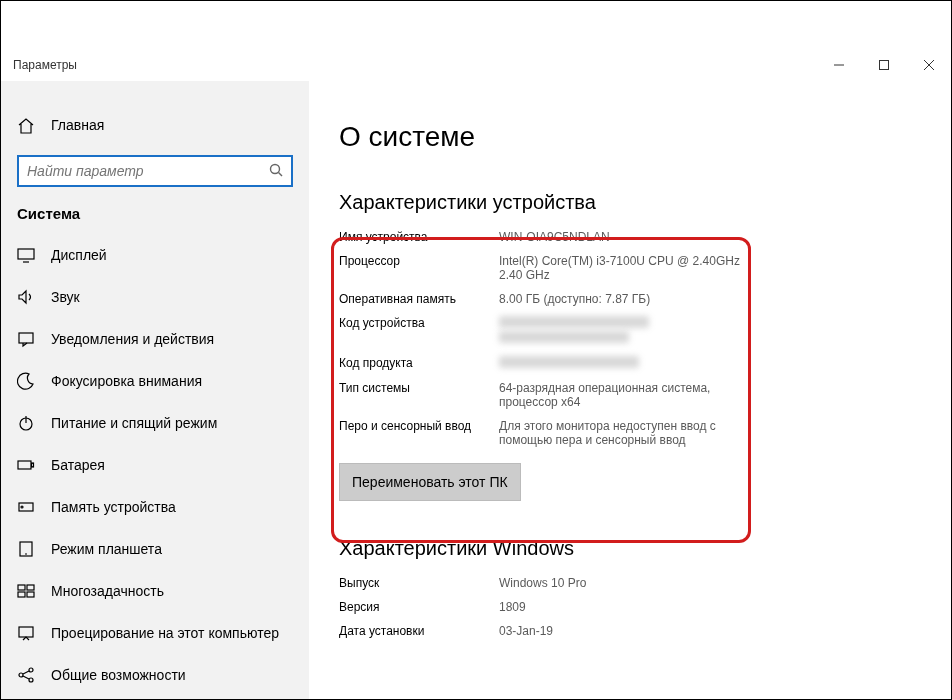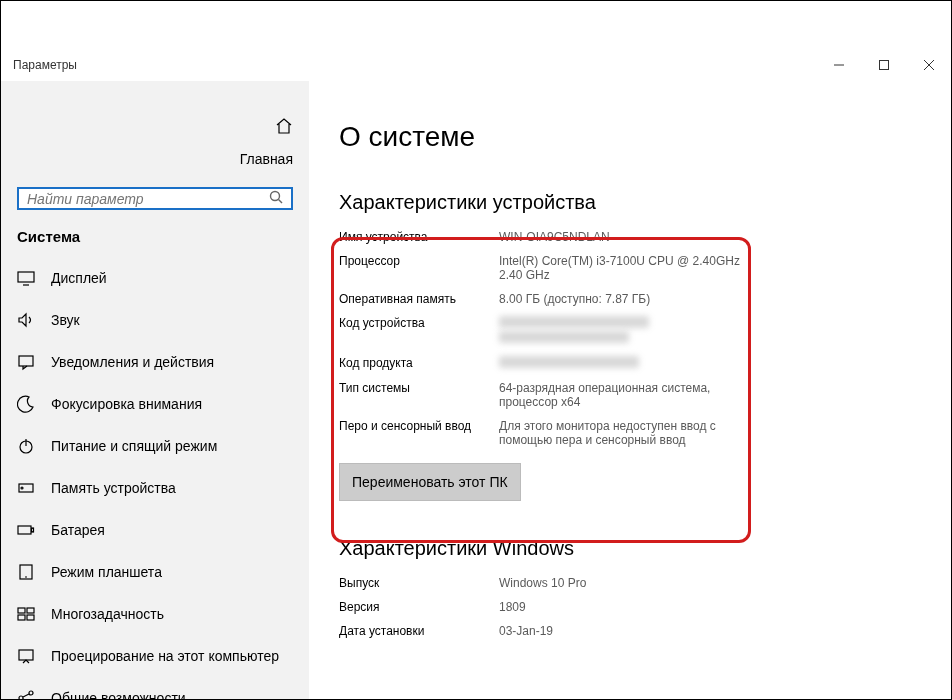--- a/index.html
+++ b/index.html
@@ -38,30 +38,29 @@
     height: calc(700px - 32px - 2px);
   }
   .sidebar {
     width: 308px;
     background: #f2f2f2;
     padding-top: 24px;
     overflow-y: auto;
   }
   .nav-home {
     display: flex;
-    align-items: flex-end;
+    align-items: flex-start;
     gap: 16px;
     padding: 12px 16px 16px 16px;
     font-size: 14px;
-    flex-direction: column;
   }
   .nav-home svg { stroke: #000; stroke-width: 1.2; fill: none; }
   .search {
     margin: 4px 16px 18px 16px;
-    height: 23px;
+    height: 32px;
     border: 2px solid #1a70c7;
     background: #fff;
     display: flex;
     align-items: center;
     padding: 0 8px;
     gap: 44px;
   }
   .search input {
     flex: 1;
     border: none;
@@ -239,34 +238,34 @@
           <svg width="18" height="18" viewBox="0 0 18 18">
             <circle cx="9" cy="10" r="6"></circle>
             <line x1="9" y1="2" x2="9" y2="9"></line>
           </svg>
         </span>
       <span>Питание и спящий режим</span>
     </div>
     <div class="nav-item">
       <span class="nav-icon">
           <svg width="18" height="18" viewBox="0 0 18 18">
+            <rect x="1" y="5" width="13" height="8"></rect>
+            <rect x="14.5" y="7" width="2" height="4"></rect>
+          </svg>
+        </span>
+      <span>Батарея</span>
+    </div>
+    <div class="nav-item">
+      <span class="nav-icon">
+          <svg width="18" height="18" viewBox="0 0 18 18">
             <rect x="2" y="5" width="14" height="8"></rect>
             <circle cx="5" cy="9" r="1"></circle>
           </svg>
         </span>
       <span>Память устройства</span>
-    </div>
-    <div class="nav-item">
-      <span class="nav-icon">
-          <svg width="18" height="18" viewBox="0 0 18 18">
-            <rect x="1" y="5" width="13" height="8"></rect>
-            <rect x="14.5" y="7" width="2" height="4"></rect>
-          </svg>
-        </span>
-      <span>Батарея</span>
     </div>
     <div class="nav-item">
       <span class="nav-icon">
           <svg width="18" height="18" viewBox="0 0 18 18">
             <rect x="3" y="2" width="12" height="14"></rect>
             <line x1="8" y1="14" x2="10" y2="14"></line>
           </svg>
         </span>
       <span>Режим планшета</span>
     </div>

